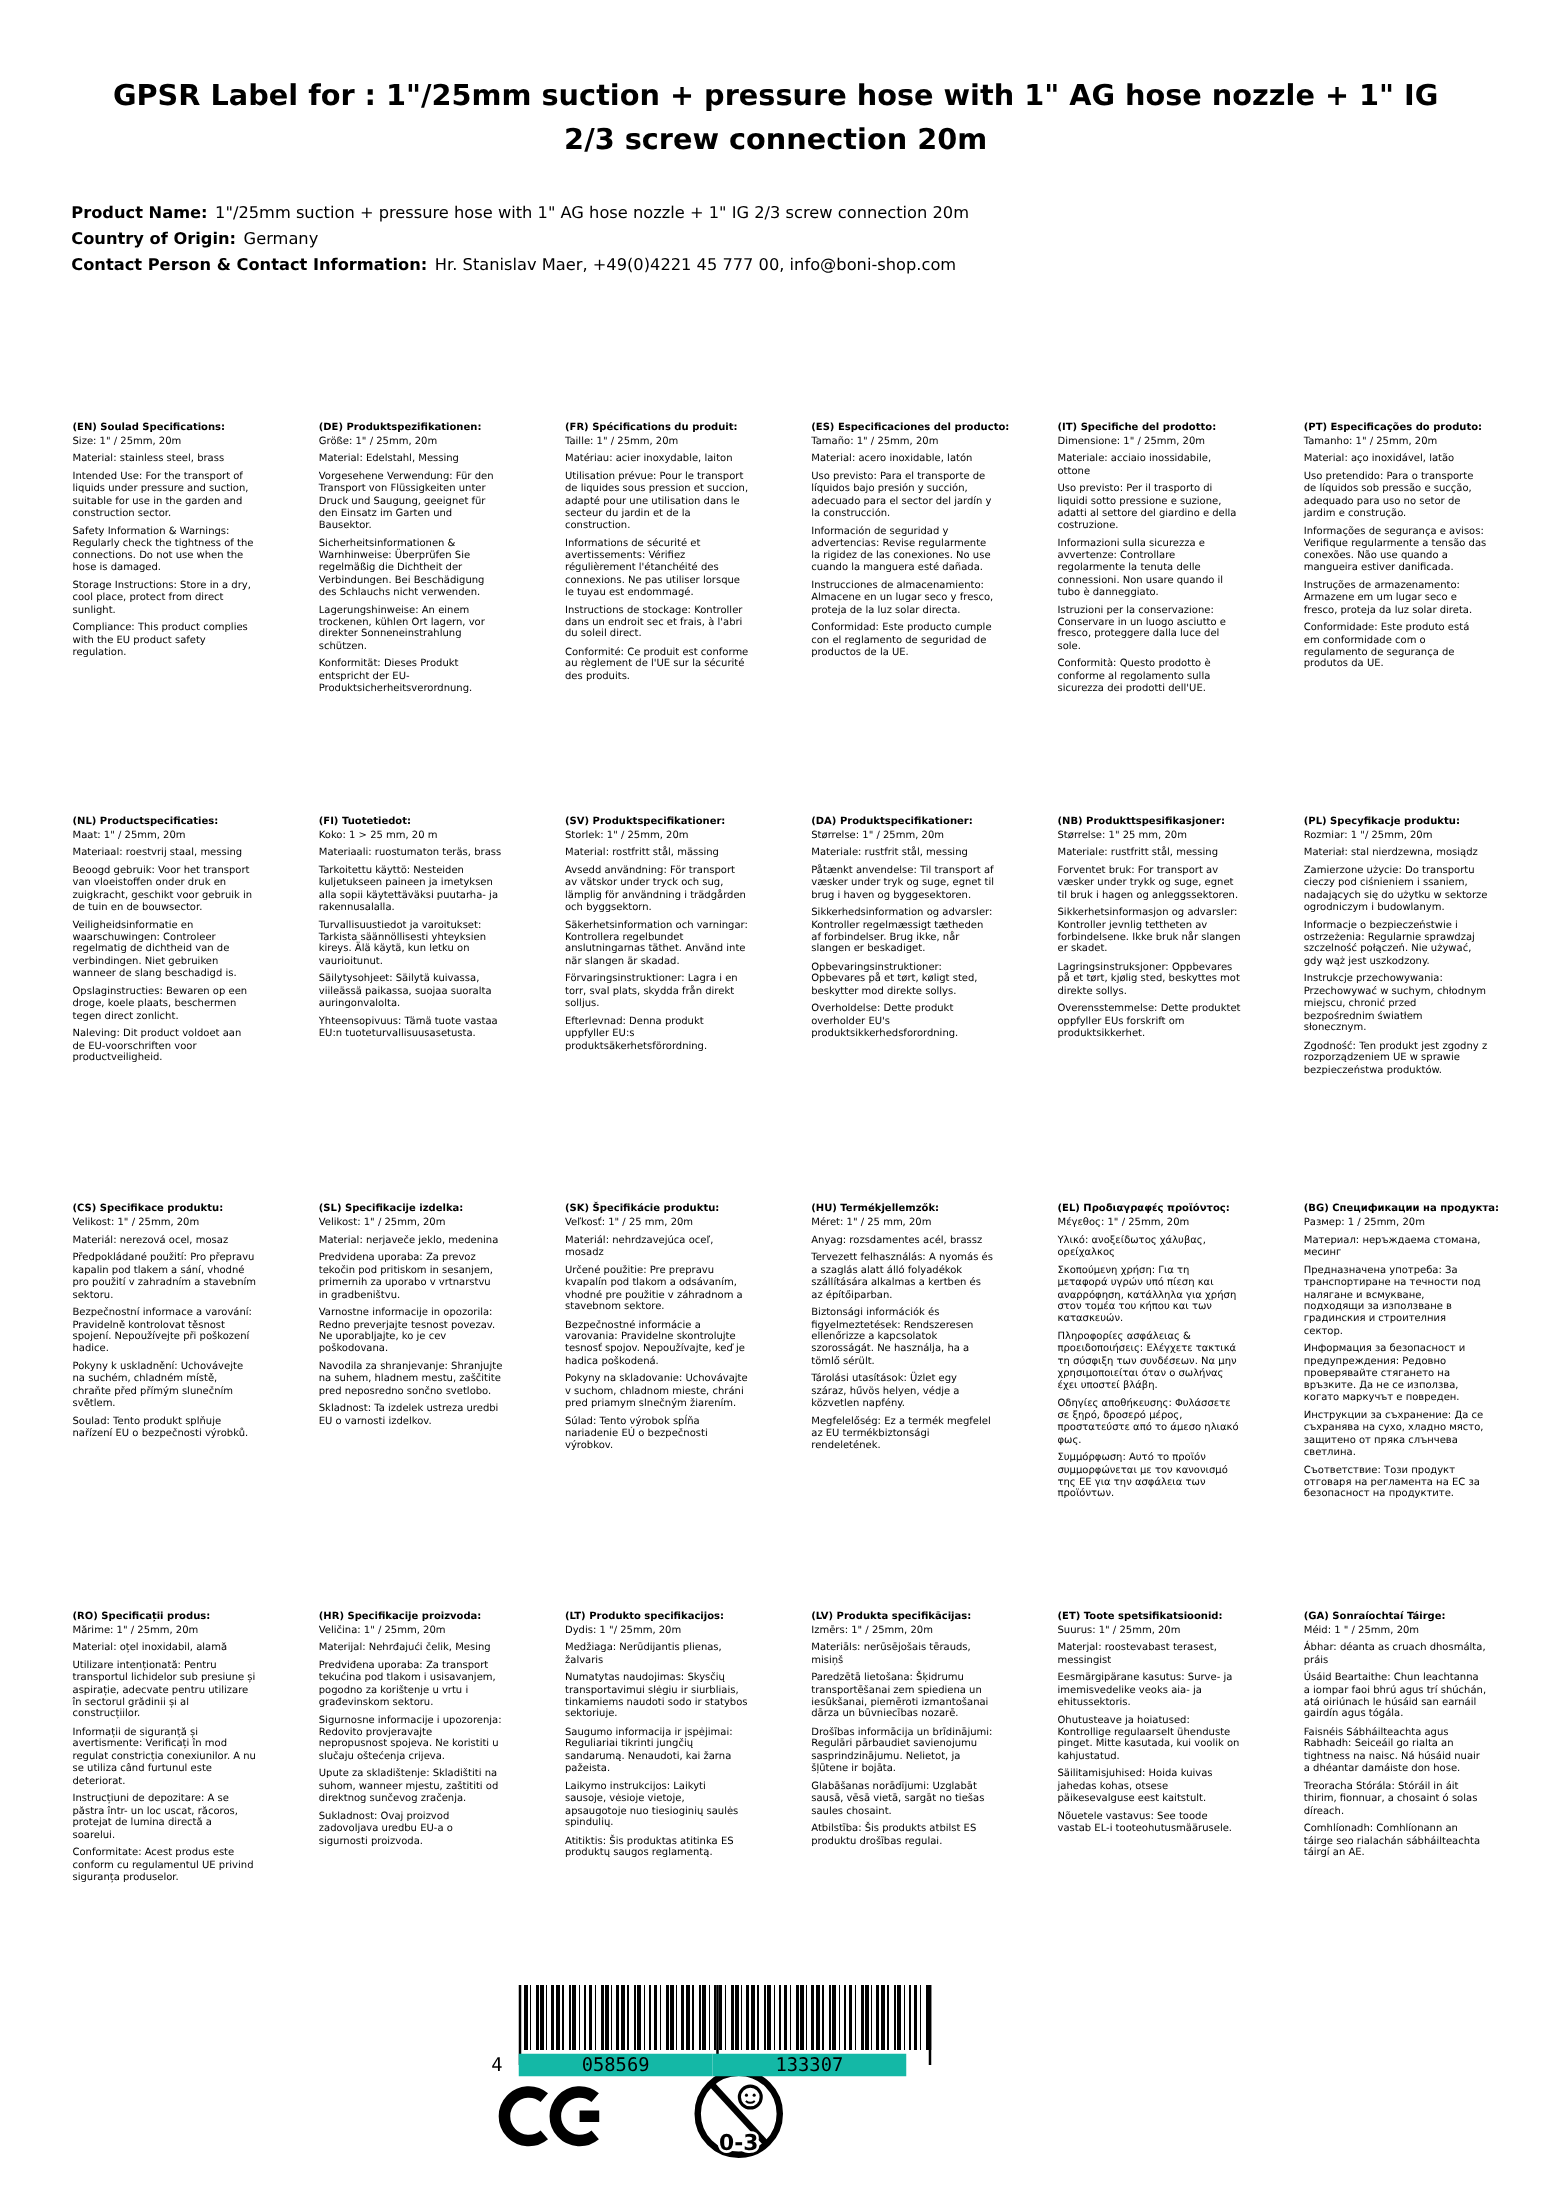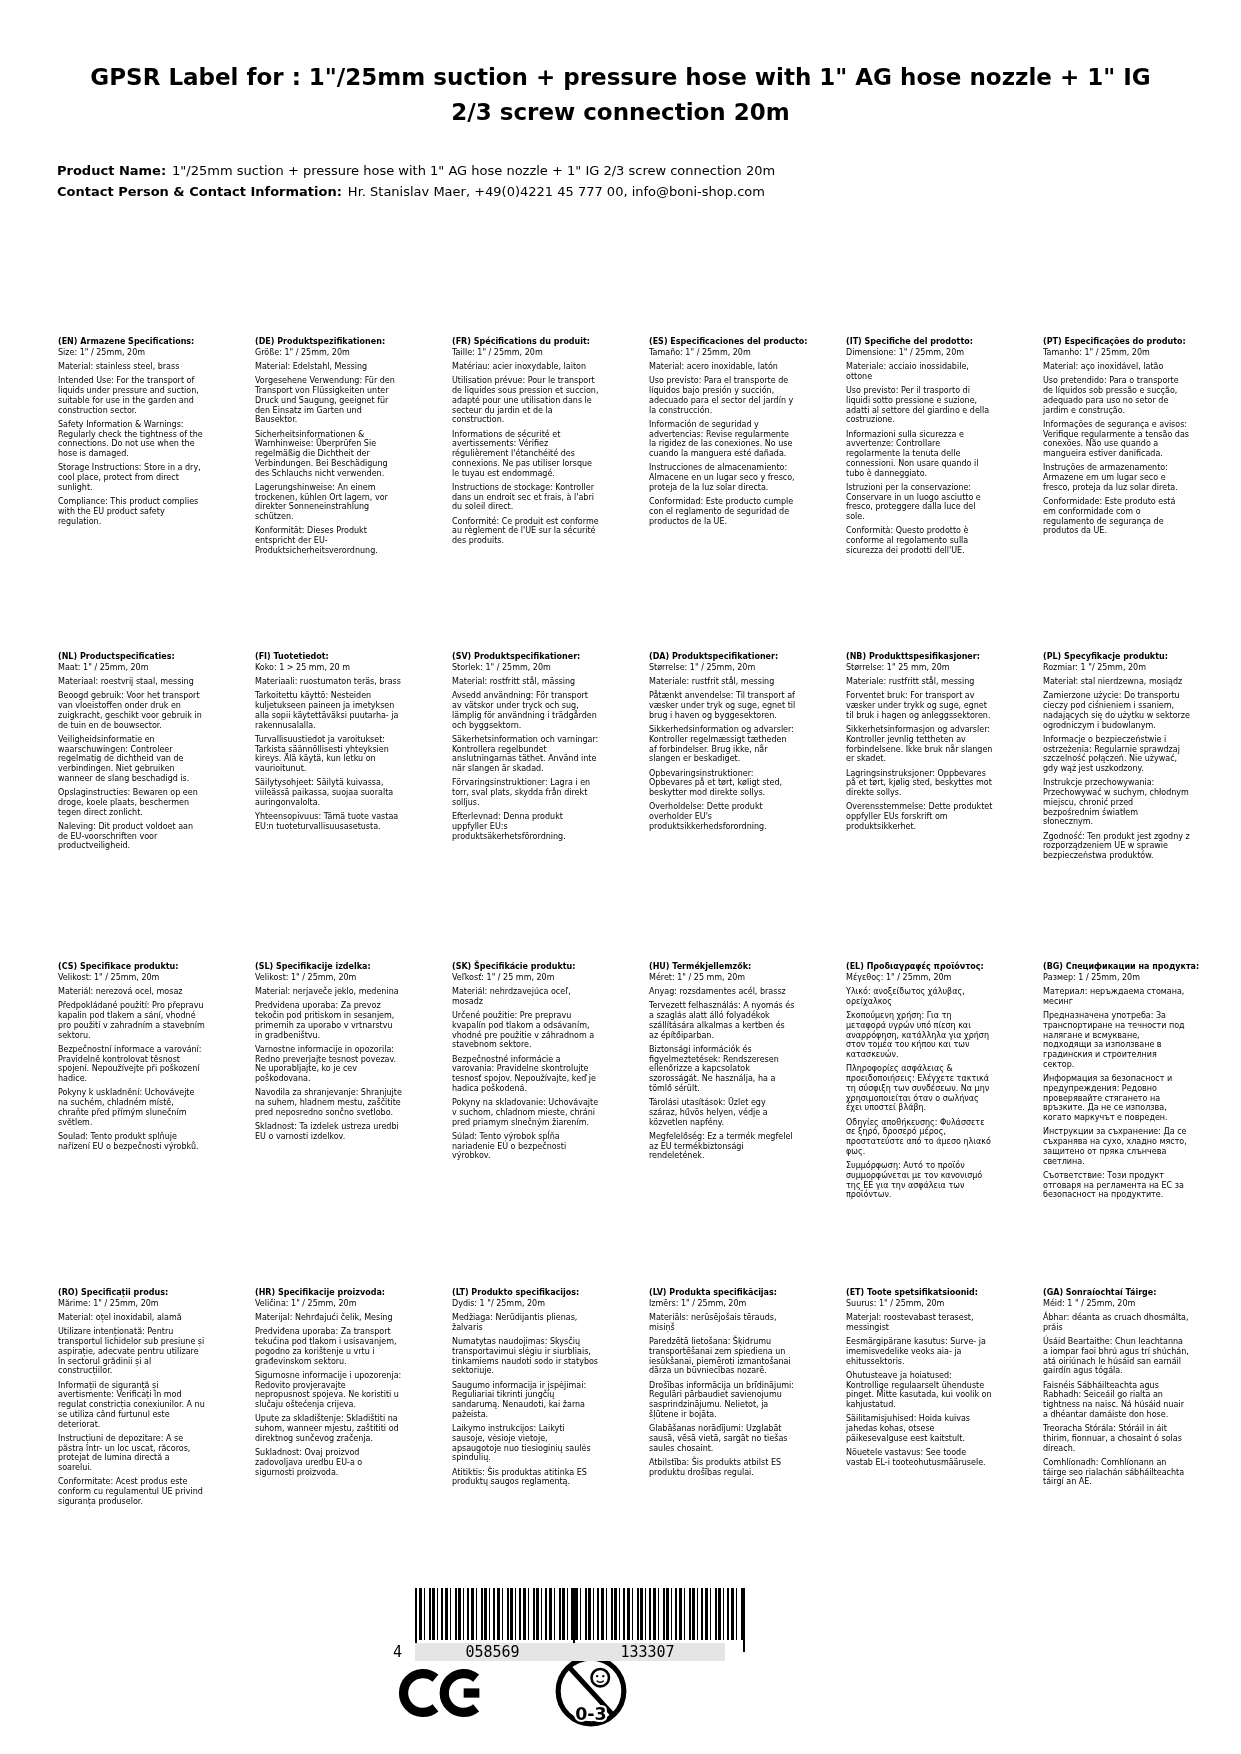--- a/index.html
+++ b/index.html
@@ -40,38 +40,39 @@
       #000 17px 20px, #fff 20px 22px, #000 22px 23px, #fff 23px 26px);
   }
   .guard { position:absolute; top:0; width:2px; height:64px; background:#000; }
   .g-l { left:0; } .g-m { left:158px; } .g-r { right:0; }
   .barcode-digits {
     display:flex; margin-top:3px; font-size:15px;
     font-family:"DejaVu Sans Mono", monospace;
   }
   .barcode-digits .d0 { width:22px; }
   .barcode-digits .d1, .barcode-digits .d2 {
-    width:155px; text-align:center; background:#e5e5e5; position:relative; z-index:1;
+    width:155px; text-align:center; background:#14b8a6; position:relative; z-index:1;
   }
   .ce-mark { position:absolute; left:398px; top:1668px; }
   .age-mark { position:absolute; left:552px; top:1652px; }
 </style>
 </head>
 <body>
 
 <div class="page-title">GPSR Label for : 1"/25mm suction + pressure hose with 1" AG hose nozzle + 1" IG 2/3 screw connection 20m</div>
 
 <div class="product-info">
     <div><span class="pf-label">Product Name:</span><span class="pf-value">1"/25mm suction + pressure hose with 1" AG hose nozzle + 1" IG 2/3 screw connection 20m</span></div>
+    <div><span class="pf-label">Country of Origin:</span><span class="pf-value">Germany</span></div>
     <div><span class="pf-label">Contact Person &amp; Contact Information:</span><span class="pf-value">Hr. Stanislav Maer, +49(0)4221 45 777 00, info@boni-shop.com</span></div>
   </div>
 
 <div class="specs-grid">
     <div class="spec-block">
-      <div class="spec-heading">(EN) Armazene Specifications:</div>
+      <div class="spec-heading">(EN) Soulad Specifications:</div>
       <div class="spec-p">Size: 1" / 25mm, 20m</div>
       <div class="spec-p">Material: stainless steel, brass</div>
       <div class="spec-p">Intended Use: For the transport of liquids under pressure and suction, suitable for use in the garden and construction sector.</div>
       <div class="spec-p">Safety Information &amp; Warnings: Regularly check the tightness of the connections. Do not use when the hose is damaged.</div>
       <div class="spec-p">Storage Instructions: Store in a dry, cool place, protect from direct sunlight.</div>
       <div class="spec-p">Compliance: This product complies with the EU product safety regulation.</div>
     </div>
     <div class="spec-block">
       <div class="spec-heading">(DE) Produktspezifikationen:</div>
       <div class="spec-p">Größe: 1" / 25mm, 20m</div>

